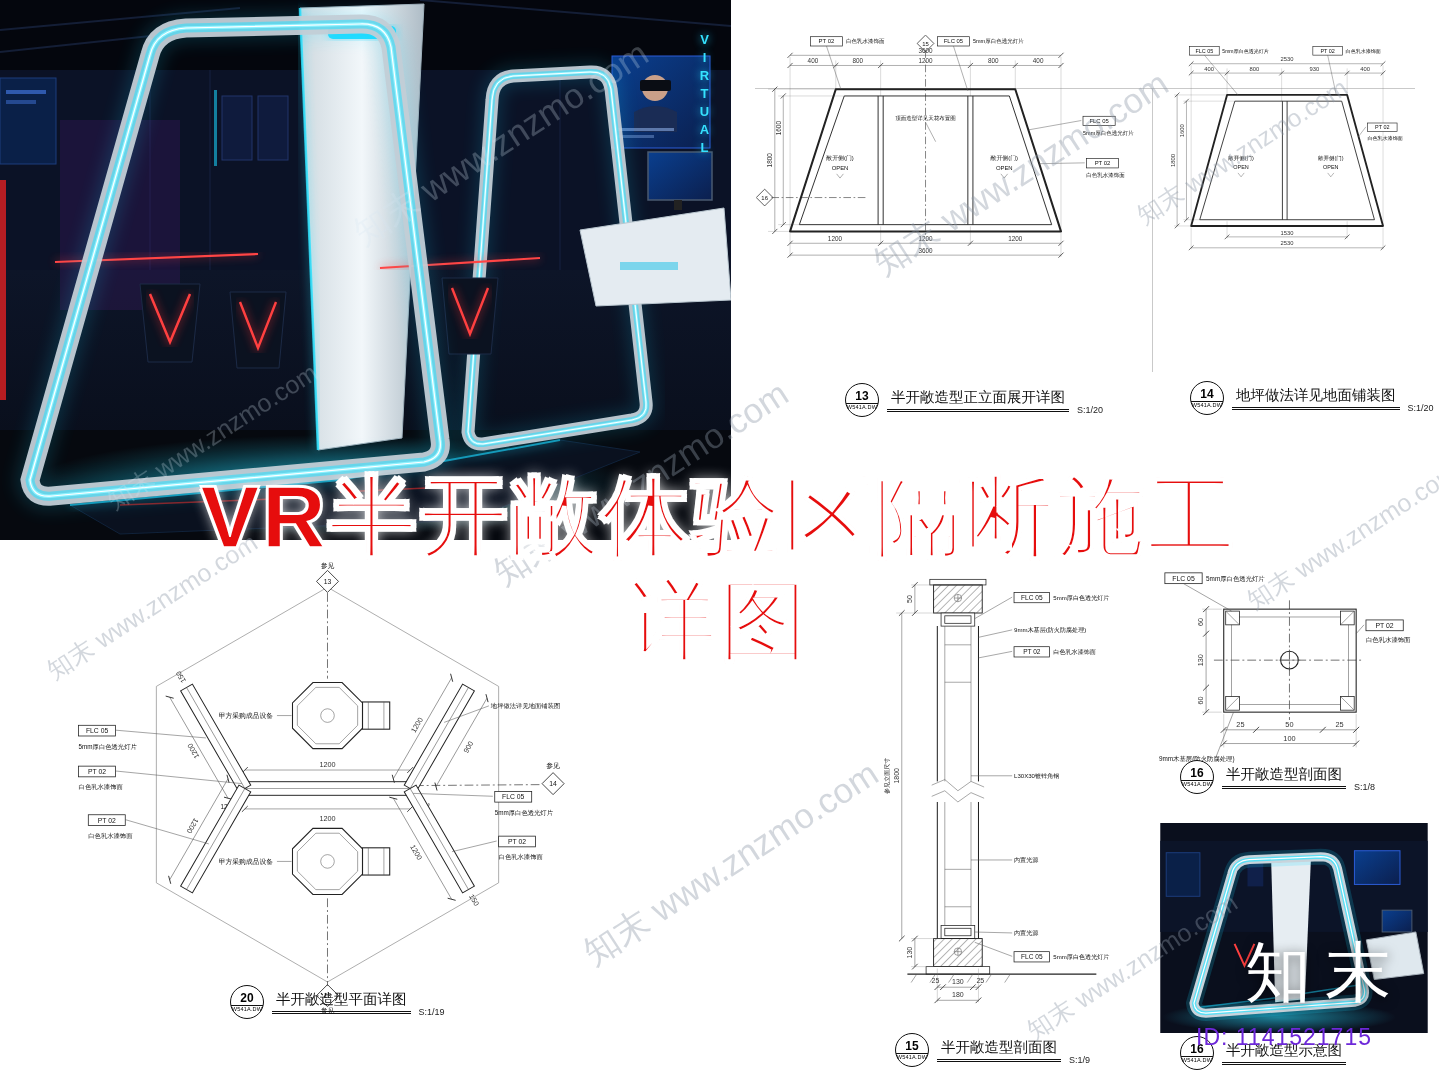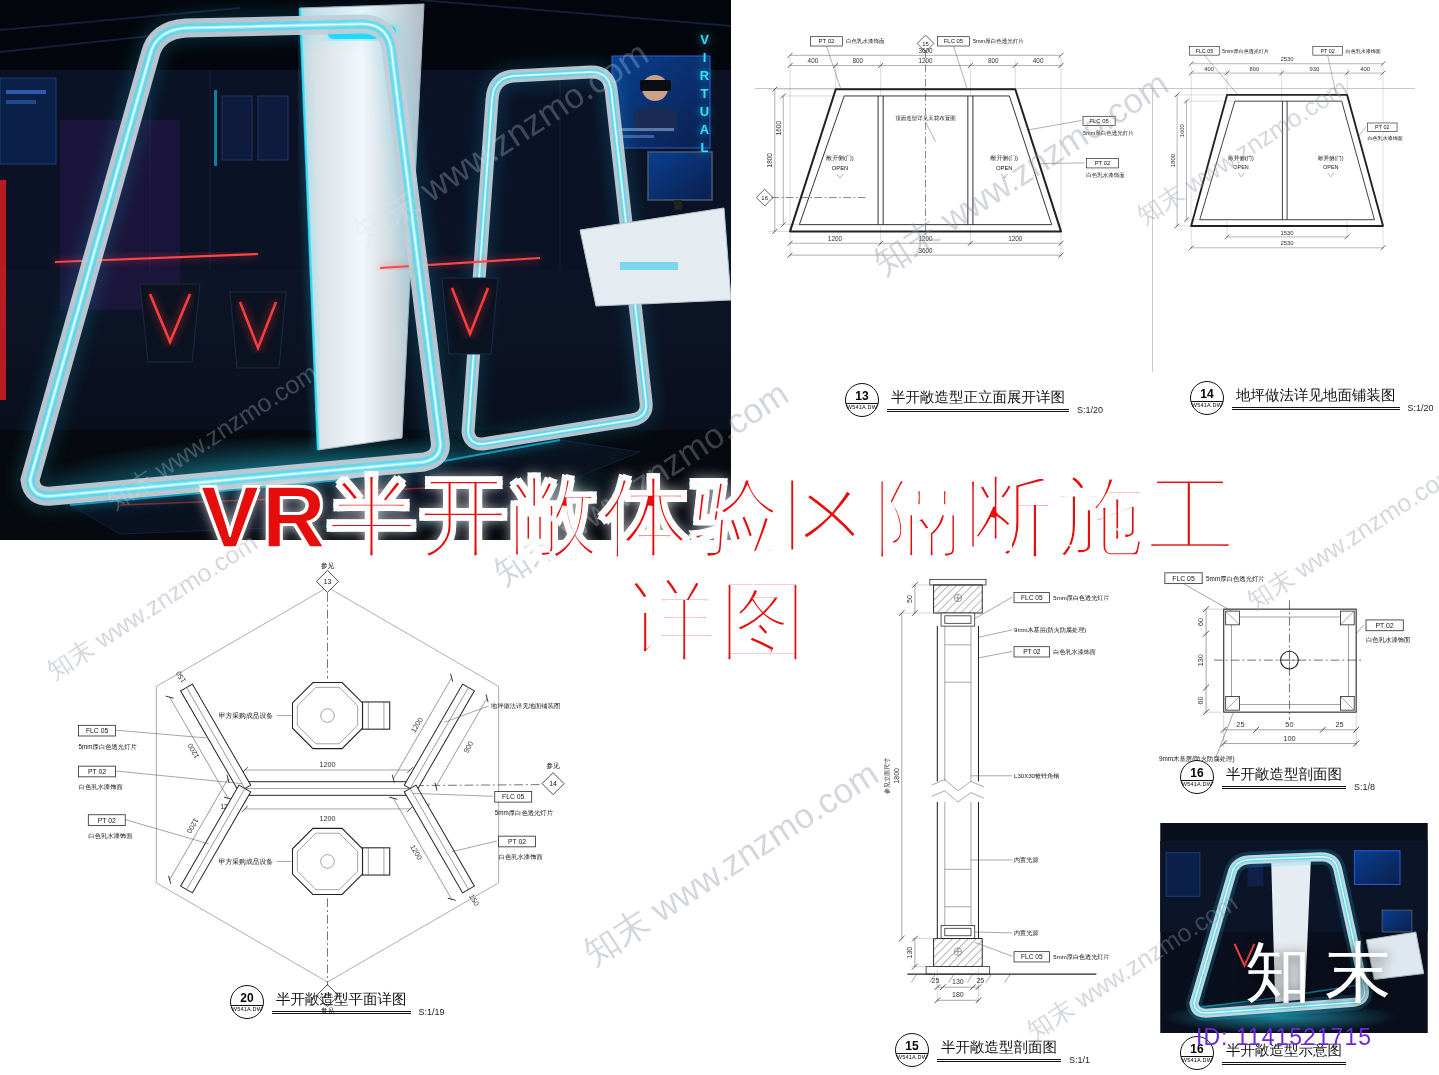--- a/index.html
+++ b/index.html
@@ -623,21 +623,21 @@
     </div>
     <span class="dwg-name">半开敞造型平面详图</span>
     <span class="dwg-scale">S:1/19</span>
   </div>
   <div class="dwg-title" style="left:895px;top:1033px">
     <div class="bubble">
       <span class="bubble-num">15</span>
       <span class="bubble-code">W541A.DW</span>
     </div>
     <span class="dwg-name">半开敞造型剖面图</span>
-    <span class="dwg-scale">S:1/1</span>
+    <span class="dwg-scale">S:1/9</span>
   </div>
   <div class="dwg-title" style="left:1180px;top:760px">
     <div class="bubble">
       <span class="bubble-num">16</span>
       <span class="bubble-code">W541A.DW</span>
     </div>
     <span class="dwg-name">半开敞造型剖面图</span>
     <span class="dwg-scale">S:1/8</span>
   </div>
   <div class="dwg-title" style="left:1180px;top:1036px">

